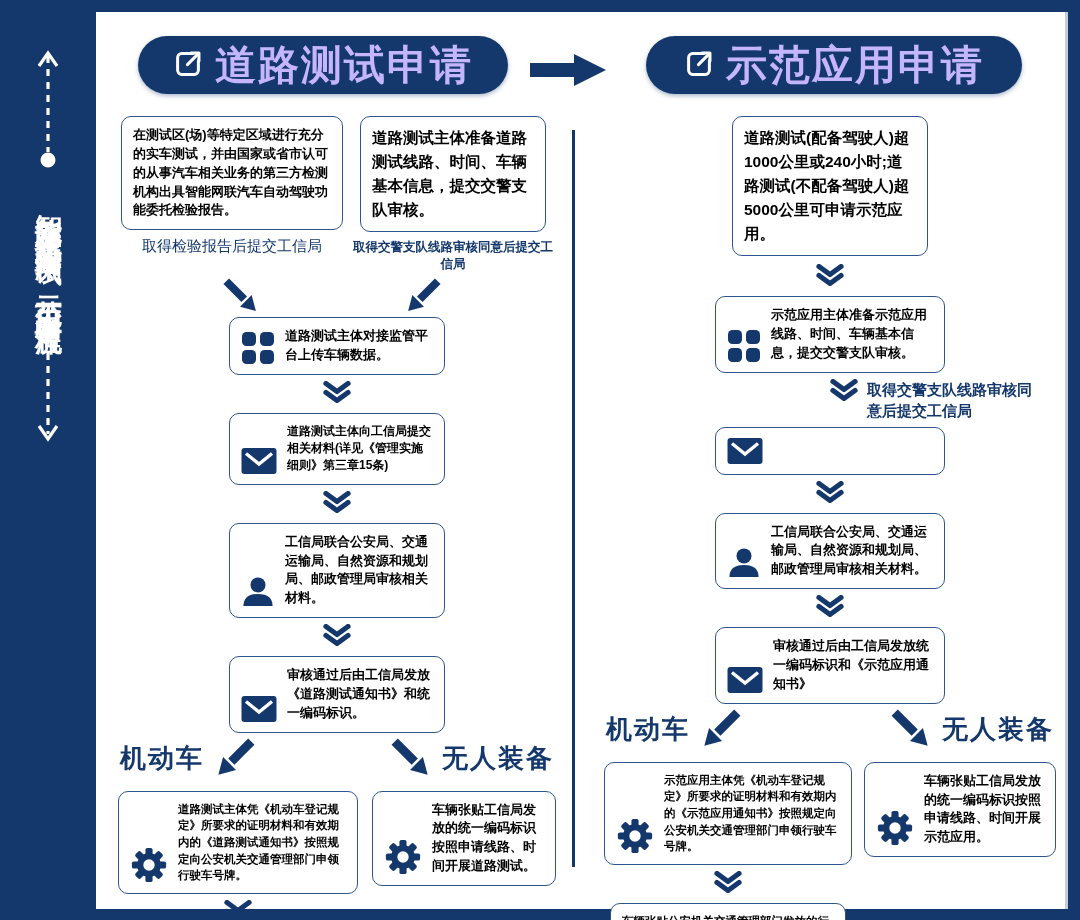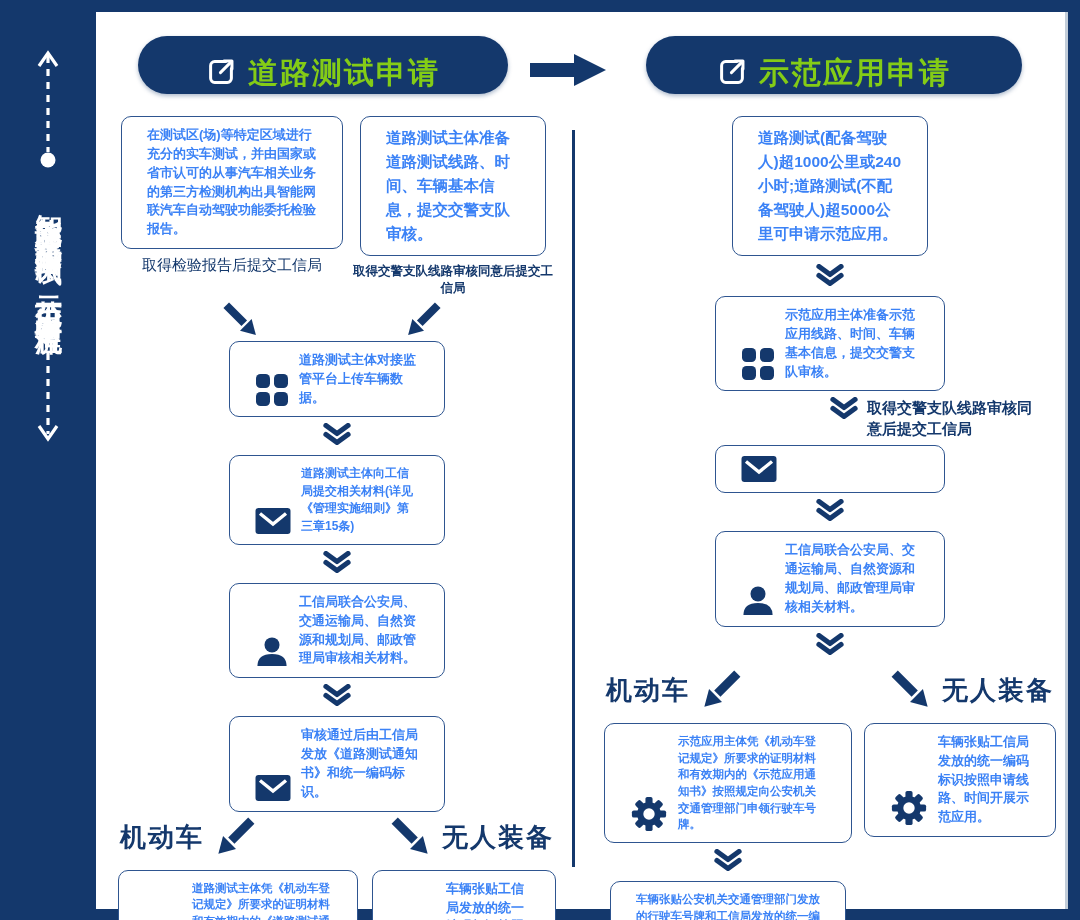--- a/index.html
+++ b/index.html
@@ -24,37 +24,37 @@
     color:#ffffff; font-size:27px; font-weight:bold; letter-spacing:5px;
     line-height:1; white-space:nowrap;
   }
   
   .panel {
     position:absolute; left:96px; top:12px; width:972px; height:897px;
     background:#ffffff; border-right:3px solid #c2cdd9;
   }
   .pill {
     position:absolute; height:58px; background:#14386c; border-radius:32px;
-    display:flex; align-items:flex-end; justify-content:center; gap:12px;
-    color:#84cc16; font-size:30px; font-weight:bold; letter-spacing:2px;
+    display:flex; align-items:center; justify-content:center; gap:12px;
+    color:#c4b5fd; font-size:41px; font-weight:bold; letter-spacing:2px;
     box-shadow:0 2px 4px rgba(20,56,108,.35);
   }
   .pill-left  { left:42px;  top:24px; width:370px; }
   .pill-right { left:550px; top:24px; width:376px; }
   .header-arrow { position:absolute; left:434px; top:40px; }
   .divider { position:absolute; left:476px; top:118px; width:3px; height:737px; background:#14386c; }
 
   .col { position:absolute; display:flex; flex-direction:column; align-items:center; }
   .col-left  { left:22px;  top:104px; width:438px; }
   .col-right { left:508px; top:104px; width:452px; }
 
   
   .box {
     background:#ffffff; border:1.7px solid #2e5590; border-radius:10px;
-    padding:9px 25px; font-weight:bold; color:#3b82f6;
+    padding:9px 11px; font-weight:bold; color:#000000;
     line-height:1.45; word-break:break-all;
   }
   .icon-box { display:flex; align-items:flex-end; gap:10px; }
   .icon-box .ic { flex:0 0 auto; display:flex; align-items:center; }
   .txt13 { font-size:13px; }
   .txt12 { font-size:12px; }
   .txt11 { font-size:11.5px; }
   .txt15 { font-size:15.5px; line-height:1.55; }
 
   .prep-row { display:flex; gap:10px; justify-content:center; align-items:flex-start; }
@@ -371,20 +371,29 @@
       <span class="txt13">工信局联合公安局、交通运输局、自然资源和规划局、邮政管理局审核相关材料。</span>
     </div>
 
     <span class="chev"><svg width="28" height="22" viewBox="0 0 28 22">
           <g fill="none" stroke="#14386c" stroke-width="5.2" stroke-linecap="round" stroke-linejoin="round">
             <polyline points="3,2.5 14,10.5 25,2.5"></polyline>
             <polyline points="3,11.5 14,19.5 25,11.5"></polyline>
           </g>
         </svg></span>
 
+    <div class="box icon-box step-r">
+      <span class="ic">
+          <svg width="36" height="28" viewBox="0 0 36 28">
+            <rect x="0.5" y="1" width="35" height="26" rx="3" fill="#14386c"></rect>
+            <polyline points="5,6.5 18,17 31,6.5" fill="none" stroke="#ffffff" stroke-width="3.4"></polyline>
+          </svg>
+        </span>
+      <span class="txt13">审核通过后由工信局发放统一编码标识和《示范应用通知书》</span>
+    </div>
 
     <div class="branch-row">
       <div class="branch-side">
         <span class="branch-label">机动车</span>
         <span><svg width="40" height="40" viewBox="0 0 34 34">
               <g transform="scale(-1,1) translate(-34,0)">
                 <path d="M4 4 L21 21" stroke="#14386c" stroke-width="7.5"></path>
                 <polygon points="32,32 28,17 17,28" fill="#14386c"></polygon>
               </g>
             </svg></span>

